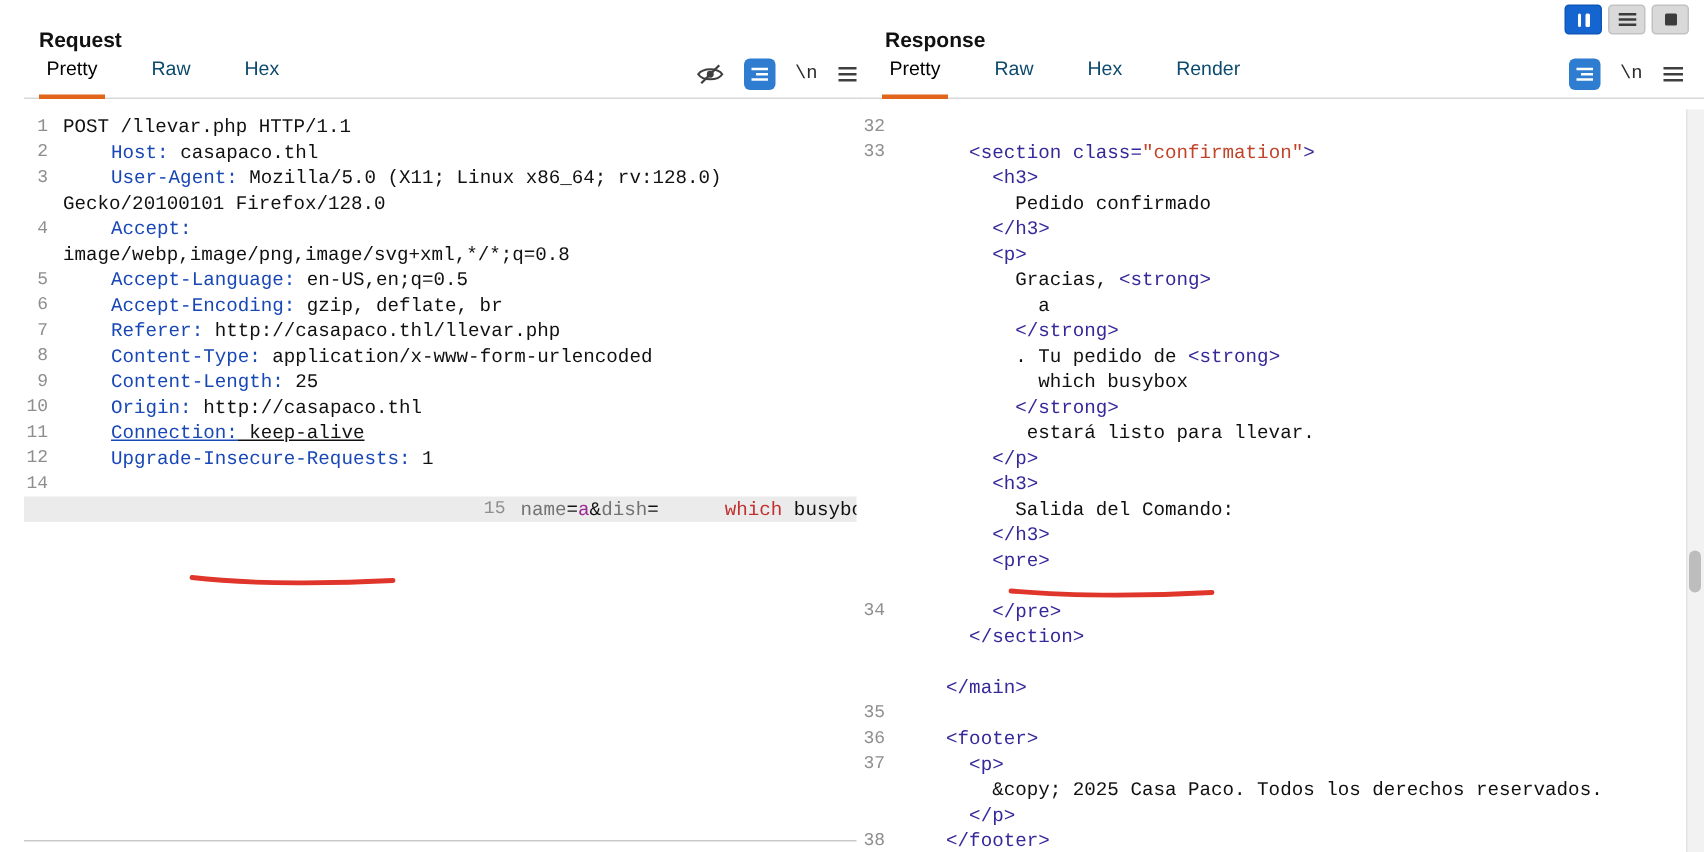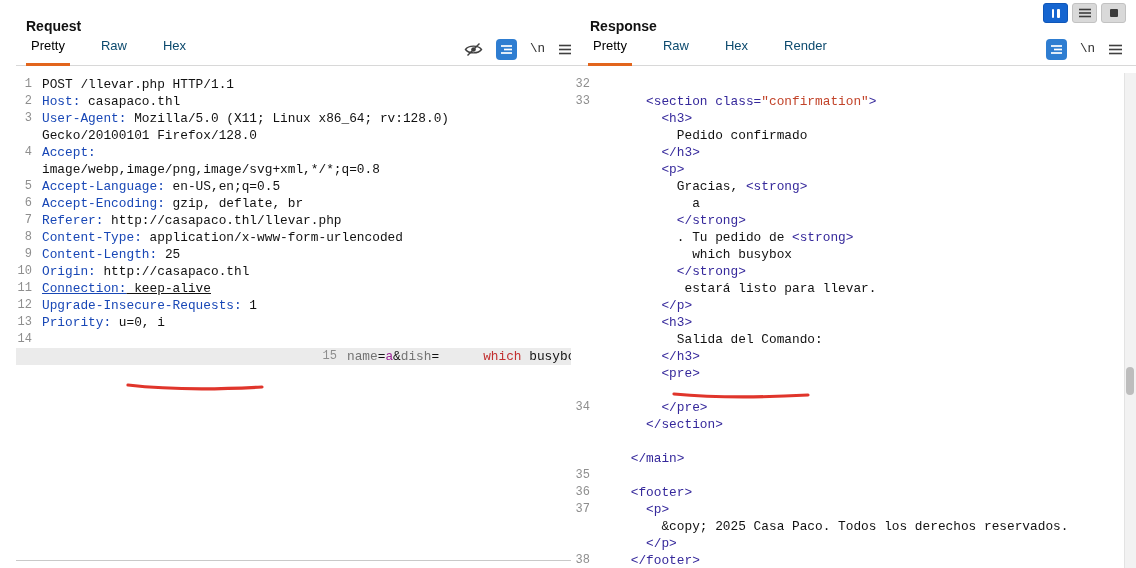--- a/index.html
+++ b/index.html
@@ -28,21 +28,21 @@
     position:absolute;left:0;right:0;top:73px;bottom:0;padding-top:3px;
     font-family:"Liberation Mono",monospace;font-size:12.8px;overflow:hidden;
   }
   .row{display:flex;height:17px;line-height:17px;}
   .row.hl{background:#ebebeb;justify-content:flex-end;}
   .gutter{width:16px;text-align:right;color:#8e8e8e;font-size:12px;flex:none;}
   #response-panel .gutter{width:19px;}
   .code{white-space:pre;margin-left:10px;color:#111;}
 
   .tok-plain{color:#111;}
-  .tok-name{color:#1847b6;}
+  .tok-name{color:#1847b6;margin-left:32px;}
   .tok-pname{color:#737373;}
   .tok-pval{color:#9c2797;}
   .tok-cmd{color:#c22f2f;margin-left:44px;}
   .tok-tag{color:#35289b;}
   .tok-str{color:#c24329;}
   .u{text-decoration:underline;}
 
   .caret{display:inline-block;width:2px;height:14px;background:#000;vertical-align:-2px;margin-left:1px;}
 
   .anno{position:absolute;pointer-events:none;}
@@ -146,24 +146,20 @@
       </div>
       <div class="row">
         <span class="gutter">11</span>
         <span class="code"><span class="tok-name u">Connection:</span><span class="tok-plain u"> keep-alive</span></span>
       </div>
       <div class="row">
         <span class="gutter">12</span>
         <span class="code"><span class="tok-name">Upgrade-Insecure-Requests:</span><span class="tok-plain"> 1</span></span>
       </div>
       <div class="row">
-        <span class="gutter">13</span>
-        <span class="code"><span class="tok-name">Priority:</span><span class="tok-plain"> u=0, i</span></span>
-      </div>
-      <div class="row">
         <span class="gutter">14</span>
         <span class="code"></span>
       </div>
       <div class="row hl">
         <span class="gutter">15</span>
         <span class="code"><span class="tok-pname">name</span><span class="tok-plain">=</span><span class="tok-pval">a</span><span class="tok-plain">&amp;</span><span class="tok-pname">dish</span><span class="tok-plain">=</span><span class="tok-cmd">which</span><span class="tok-plain"> busybox</span><span class="caret"></span></span>
       </div>
     </div>
 
   <svg class="anno" style="left:110px;top:380px;" width="140" height="14" viewBox="0 0 140 14">

